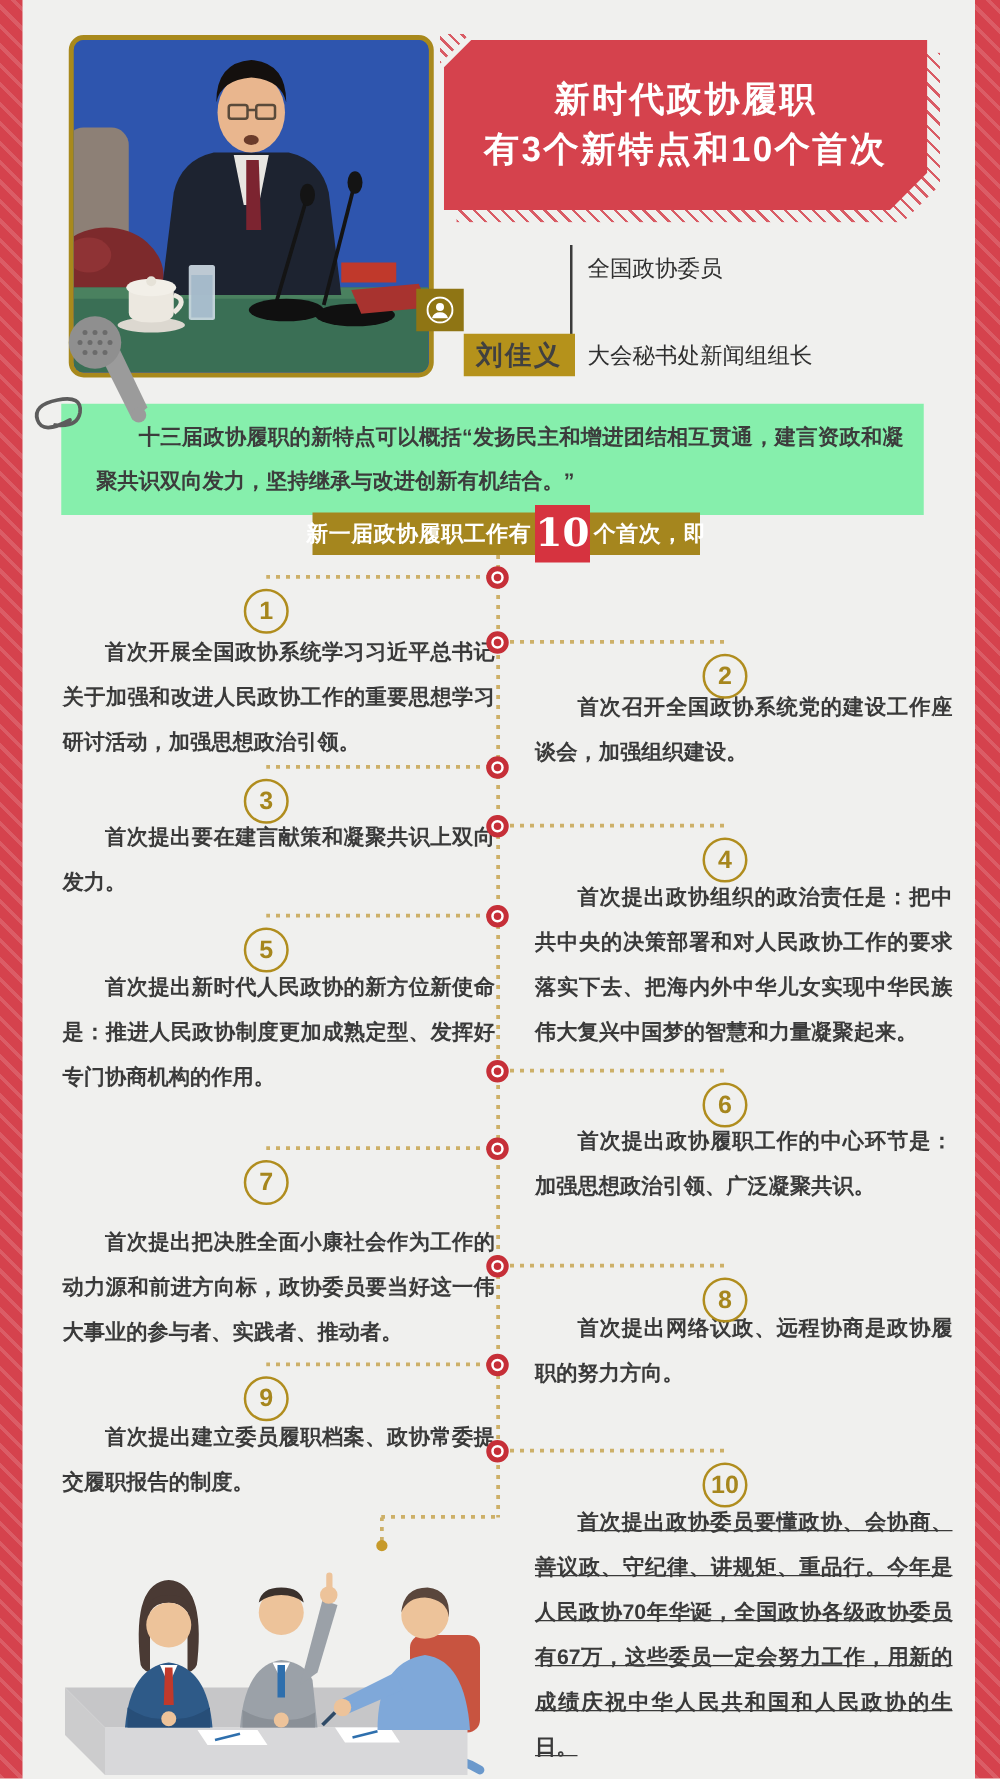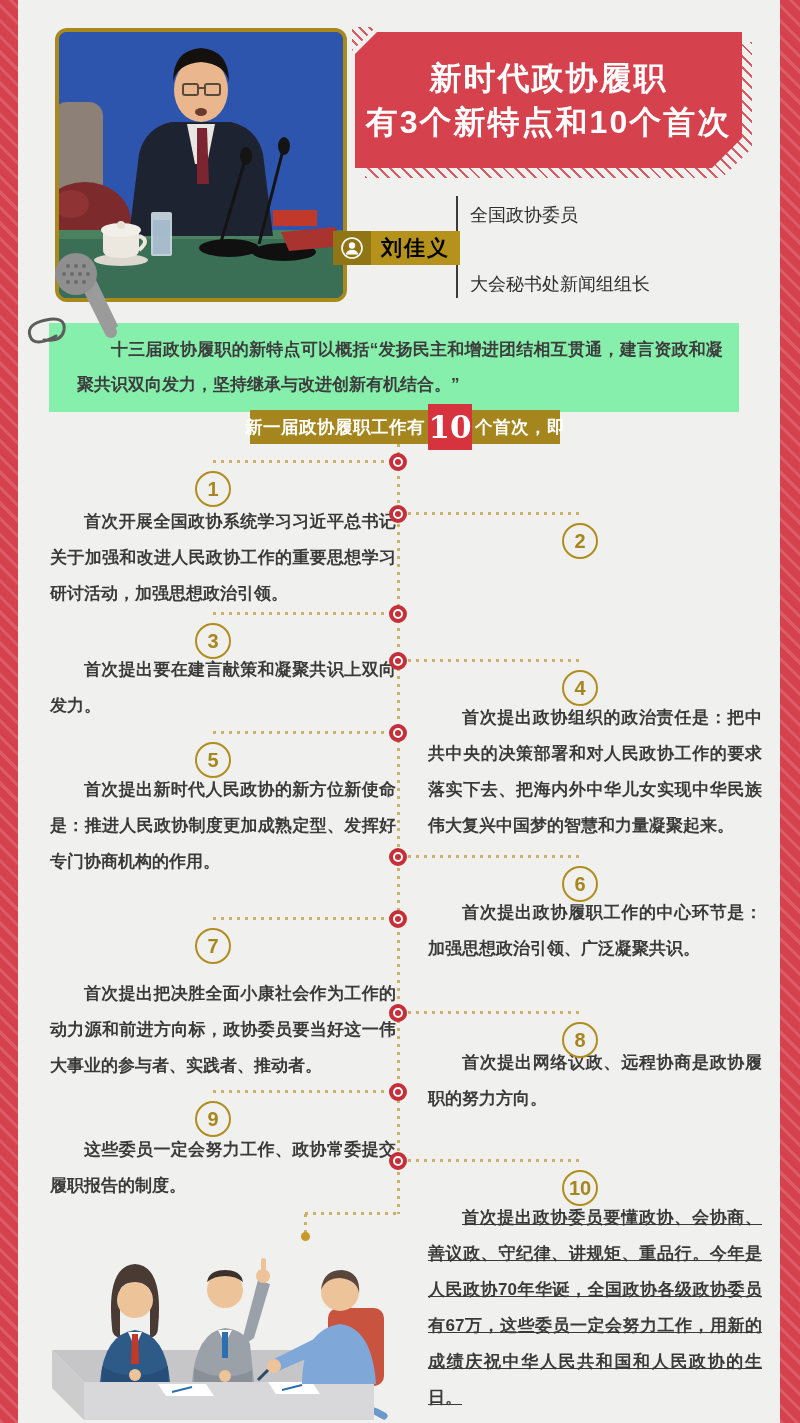--- a/index.html
+++ b/index.html
@@ -18,26 +18,26 @@
   
   .banner-shadow{position:absolute;left:365px;top:42px;width:387px;height:136px;
      background:repeating-linear-gradient(45deg,rgba(213,66,77,.85) 0 2px,transparent 2px 8px);
      clip-path:polygon(22px 0,100% 0,100% calc(100% - 30px),calc(100% - 30px) 100%,0 100%,0 22px);}
   .banner-corner{position:absolute;left:352px;top:27px;width:24px;height:24px;
      background:repeating-linear-gradient(45deg,rgba(213,66,77,.85) 0 2px,transparent 2px 7px);
      clip-path:polygon(0 0,100% 0,0 100%);}
   .banner{position:absolute;left:355px;top:32px;width:387px;height:136px;background:#d5424d;
      clip-path:polygon(22px 0,100% 0,100% calc(100% - 30px),calc(100% - 30px) 100%,0 100%,0 22px);
      display:flex;flex-direction:column;justify-content:center;align-items:center;gap:6px;}
-  .banner .t1,.banner .t2{color:#fff;font-weight:bold;font-size:32px;letter-spacing:2px;line-height:1.2;white-space:nowrap;}
+  .banner .t1,.banner .t2{color:#fff;font-weight:bold;font-size:28px;letter-spacing:2px;line-height:1.2;white-space:nowrap;}
   
   .badge{position:absolute;left:333px;top:231px;height:34px;display:flex;z-index:6;}
   .badge .ic{width:38px;height:34px;background:#8f7514;display:flex;align-items:center;justify-content:center;}
-  .badge .nm{height:34px;background:#b5921b;color:#000000;font-weight:bold;font-size:21px;
-             display:flex;align-items:center;padding:0 10px;letter-spacing:2px;white-space:nowrap;}
+  .badge .nm{height:34px;background:#b5921b;color:#404040;font-weight:bold;font-size:21px;
+             display:flex;align-items:center;padding:0 10px;letter-spacing:2px;white-space:nowrap;margin-top:36px;}
   .titles-divider{position:absolute;left:456px;top:196px;width:2px;height:102px;background:#3b3b3b;}
   .sp-title{position:absolute;left:470px;font-size:18px;font-weight:500;color:#2f2f2f;white-space:nowrap;}
   
   .quote{position:absolute;left:49px;top:323px;width:646px;padding:9px 16px 10px 28px;background:#86efac;
          font-size:17px;font-weight:bold;line-height:35px;color:#3c3c3c;text-indent:2em;text-align:justify;}
   
   .label-bar{position:absolute;left:250px;top:410px;width:310px;height:34px;background:#a5861e;
              display:flex;align-items:center;justify-content:center;}
   .label-bar .txt{color:#fff;font-weight:bold;font-size:17.5px;white-space:nowrap;letter-spacing:.5px;}
   .label-num{width:44px;height:46px;background:#d6333f;color:#fff;margin:0 3px;flex:0 0 auto;
@@ -154,20 +154,21 @@
   <div class="vline"></div>
 
   <div class="hconn" style="left:213px;top:460px;width:184px;"></div>
   <div class="node" style="left:389px;top:453px;"></div>
   <div class="num-circle" style="left:195px;top:471px;">1</div>
   <div class="item-text" style="left:50px;top:504px;width:346px;">首次开展全国政协系统学习习近平总书记关于加强和改进人民政协工作的重要思想学习研讨活动，加强思想政治引领。</div>
 
   <div class="hconn" style="left:400px;top:512px;width:180px;"></div>
   <div class="node" style="left:389px;top:505px;"></div>
   <div class="num-circle" style="left:562px;top:523px;">2</div>
+  <div class="item-text" style="left:428px;top:548px;width:334px;">首次召开全国政协系统党的建设工作座谈会，加强组织建设。</div>
 
   <div class="hconn" style="left:213px;top:612px;width:184px;"></div>
   <div class="node" style="left:389px;top:605px;"></div>
   <div class="num-circle" style="left:195px;top:623px;">3</div>
   <div class="item-text" style="left:50px;top:652px;width:346px;">首次提出要在建言献策和凝聚共识上双向发力。</div>
 
   <div class="hconn" style="left:400px;top:659px;width:180px;"></div>
   <div class="node" style="left:389px;top:652px;"></div>
   <div class="num-circle" style="left:562px;top:670px;">4</div>
   <div class="item-text" style="left:428px;top:700px;width:334px;">首次提出政协组织的政治责任是：把中共中央的决策部署和对人民政协工作的要求落实下去、把海内外中华儿女实现中华民族伟大复兴中国梦的智慧和力量凝聚起来。</div>
@@ -188,21 +189,21 @@
   <div class="item-text" style="left:50px;top:960px;width:346px;margin-top:16px;">首次提出把决胜全面小康社会作为工作的动力源和前进方向标，政协委员要当好这一伟大事业的参与者、实践者、推动者。</div>
 
   <div class="hconn" style="left:400px;top:1011px;width:180px;"></div>
   <div class="node" style="left:389px;top:1004px;"></div>
   <div class="num-circle" style="left:562px;top:1022px;">8</div>
   <div class="item-text" style="left:428px;top:1045px;width:334px;">首次提出网络议政、远程协商是政协履职的努力方向。</div>
 
   <div class="hconn" style="left:213px;top:1090px;width:184px;"></div>
   <div class="node" style="left:389px;top:1083px;"></div>
   <div class="num-circle" style="left:195px;top:1101px;">9</div>
-  <div class="item-text" style="left:50px;top:1132px;width:346px;">这些委员一定会努力工作、政协常委提交履职报告的制度。</div>
+  <div class="item-text" style="left:50px;top:1132px;width:346px;">首次提出建立委员履职档案、政协常委提交履职报告的制度。</div>
 
   <div class="hconn" style="left:400px;top:1159px;width:180px;"></div>
   <div class="node" style="left:389px;top:1152px;"></div>
   <div class="num-circle" style="left:562px;top:1170px;">10</div>
   <div class="item-text" style="left:428px;top:1200px;width:334px;text-decoration:underline;">首次提出政协委员要懂政协、会协商、善议政、守纪律、讲规矩、重品行。今年是人民政协70年华诞，全国政协各级政协委员有67万，这些委员一定会努力工作，用新的成绩庆祝中华人民共和国和人民政协的生日。</div>
 
   <div class="hconn" style="left:305px;top:1212px;width:95px;"></div>
   <div class="tail-v1"></div>
   <div class="tail-dot"></div>
 

